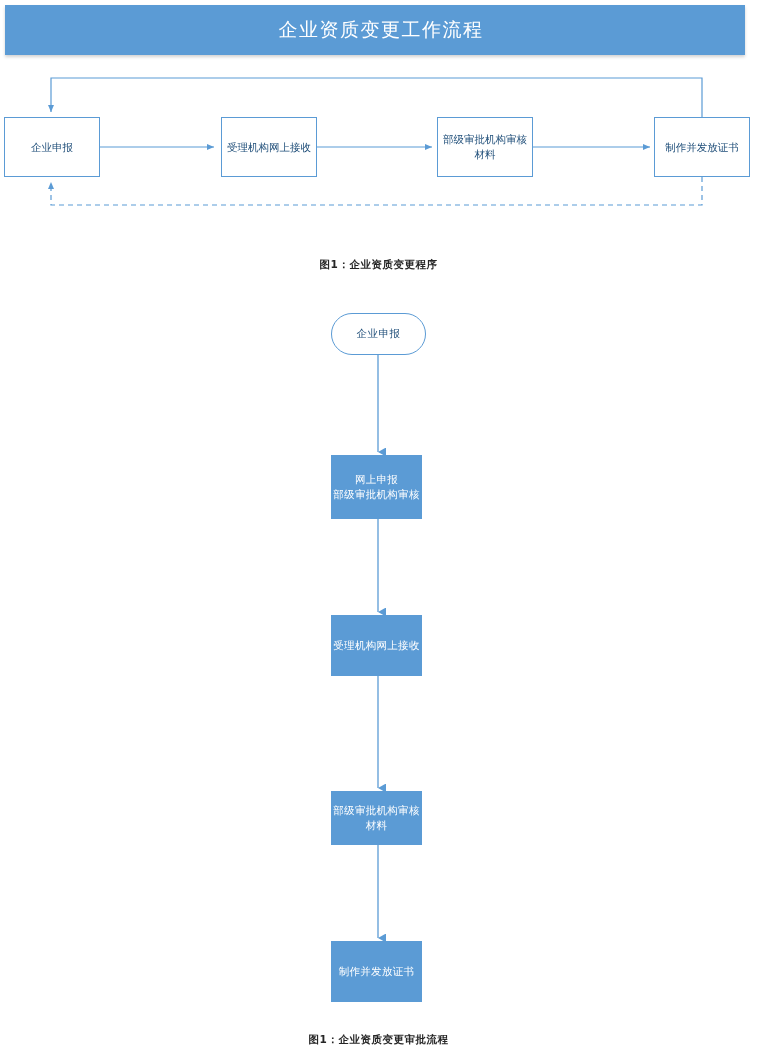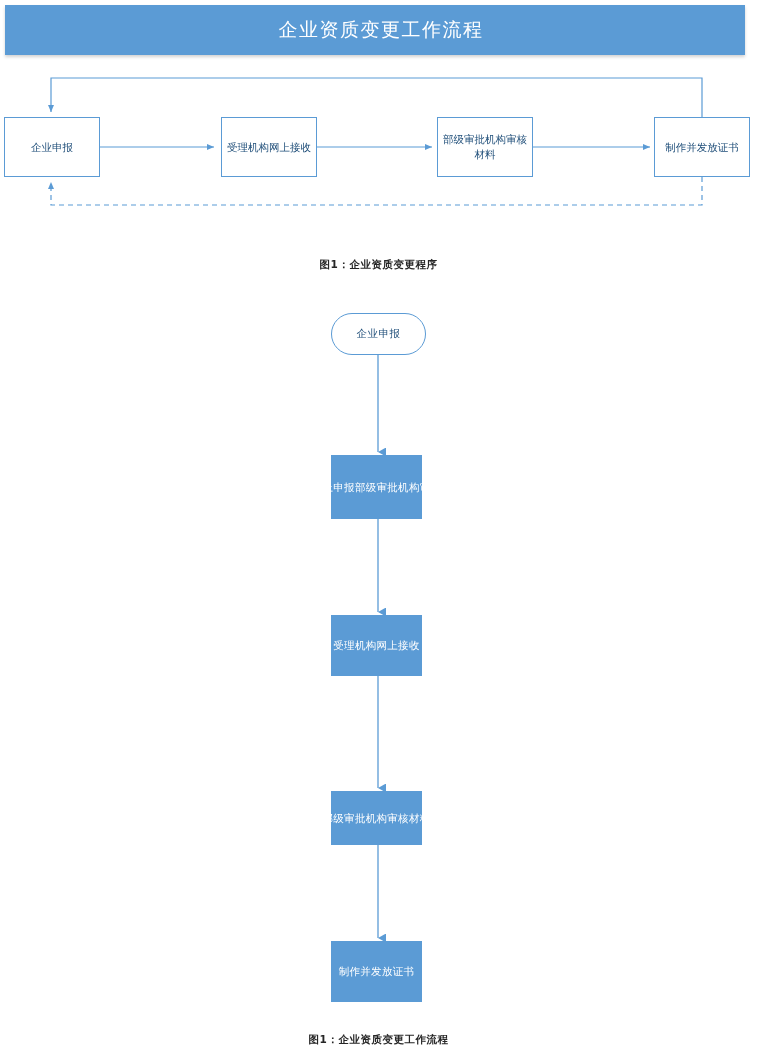--- a/index.html
+++ b/index.html
@@ -99,21 +99,21 @@
     font-size: 10.5px;
     color: #1F4E79;
     letter-spacing: 0.5px;
   }
 
   .solid-box {
     position: absolute;
     box-sizing: border-box;
     background: #5B9BD5;
     display: flex;
-    flex-direction: row;
+    flex-direction: column;
     align-items: center;
     justify-content: center;
     text-align: center;
     font-size: 10.5px;
     line-height: 15px;
     color: #ffffff;
     letter-spacing: 0.3px;
     padding: 2px 19px;
   }
   .solid-box .line { display: block; white-space: nowrap; }
@@ -204,13 +204,13 @@
   <div class="solid-box" style="left:331px; top:491px; width:91px; height:54px;">
     <span class="line">部级审批机构审核</span>
     <span class="line">材料</span>
   </div>
 
   <div class="solid-box" style="left:331px; top:641px; width:91px; height:61px;">
     <span class="line">制作并发放证书</span>
   </div>
 </div>
 
-<div class="caption" id="caption-two">图1：企业资质变更工作流程</div>
+<div class="caption" id="caption-two">图1：企业资质变更审批流程</div>
 
 </body></html>

